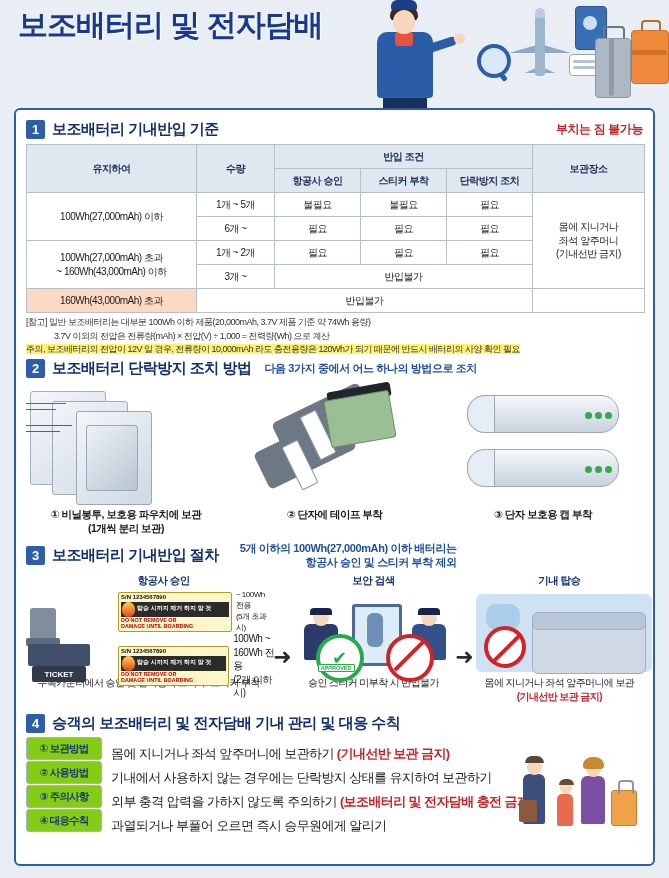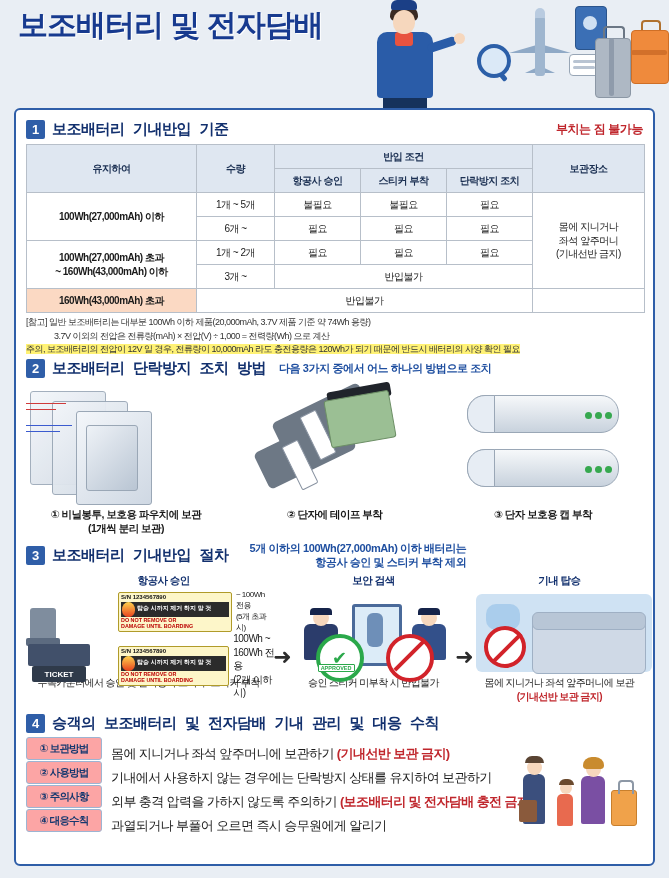--- a/index.html
+++ b/index.html
@@ -55,30 +55,30 @@
     padding:8px 10px;
   }
 
   
   .sec{display:flex;align-items:center;gap:7px;margin:2px 0 5px 0;}
   .sec-num{
     width:19px;height:19px;background:#2f5ea8;color:#fff;
     font-size:13px;font-weight:bold;display:flex;align-items:center;justify-content:center;
     border-radius:2px;flex:none;
   }
-  .sec-title{font-size:15px;font-weight:bold;color:#12306e;letter-spacing:-0.5px;font-family:Liberation Mono, monospace;}
+  .sec-title{font-size:15px;font-weight:bold;color:#12306e;letter-spacing:-0.5px;}
   .sec-note{font-size:11px;color:#1f4fa0;font-weight:bold;margin-left:6px;letter-spacing:-0.4px;text-align:right;}
   .sec-right{margin-left:auto;font-size:12px;font-weight:bold;color:#c0272d;letter-spacing:-0.4px;}
 
   
   table.t1{border-collapse:collapse;width:100%;font-size:10px;table-layout:fixed;}
   table.t1 th,table.t1 td{border:1px solid #b7bfc9;text-align:center;padding:3px 2px;letter-spacing:-0.5px;}
   table.t1 th{background:#dfe7f1;font-weight:bold;color:#1a2f52;height:17px;}
   table.t1 td{background:#fff;height:17px;}
-  .cap-cell{background:#fff;font-weight:bold;font-size:10px;}
+  .cap-cell{background:#fff;font-weight:normal;font-size:10px;}
   .row-warn td{background:#fdeadb;}
   .row-warn2 td{background:#fbd9c3;}
   .store-cell{font-size:10px;line-height:1.35;}
 
   
   .note{font-size:9px;color:#333;letter-spacing:-0.5px;line-height:1.5;margin-top:3px;}
   .note .hl{background:#fff275;}
   .bullet{font-size:11px;font-weight:bold;color:#12306e;letter-spacing:-0.5px;margin:4px 0 2px 0;}
 
   
@@ -142,21 +142,21 @@
   .approved{position:absolute;font-size:5.5px;color:#2aa84a;font-weight:bold;border:1px solid #2aa84a;padding:0 2px;border-radius:1px;background:#fff;}
 
   
   .seat{position:absolute;background:#cfd9e6;border:1px solid #9fb0c4;border-radius:6px;}
   .winblue{position:absolute;background:#bcd6ef;border-radius:6px;}
 
   
   .s4list{margin-top:3px;}
   .s4row{display:flex;align-items:center;margin-bottom:3px;height:21px;}
   .s4badge{
-    width:74px;height:21px;background:#fca5a5;border:1px solid #9db4d2;border-radius:3px;
+    width:74px;height:21px;background:#84cc16;border:1px solid #9db4d2;border-radius:3px;
     font-size:10.5px;font-weight:bold;color:#16386f;display:flex;align-items:center;justify-content:center;
     letter-spacing:-0.8px;flex:none;
   }
   .s4txt{font-size:13px;margin-left:9px;letter-spacing:-0.6px;margin-top:10px;}
   .s4txt .red{color:#c0272d;font-weight:bold;}
 
   .family{position:absolute;right:14px;bottom:12px;width:120px;height:96px;}
   .fig{position:absolute;}
   .fhead{border-radius:50%;}
 </style>

